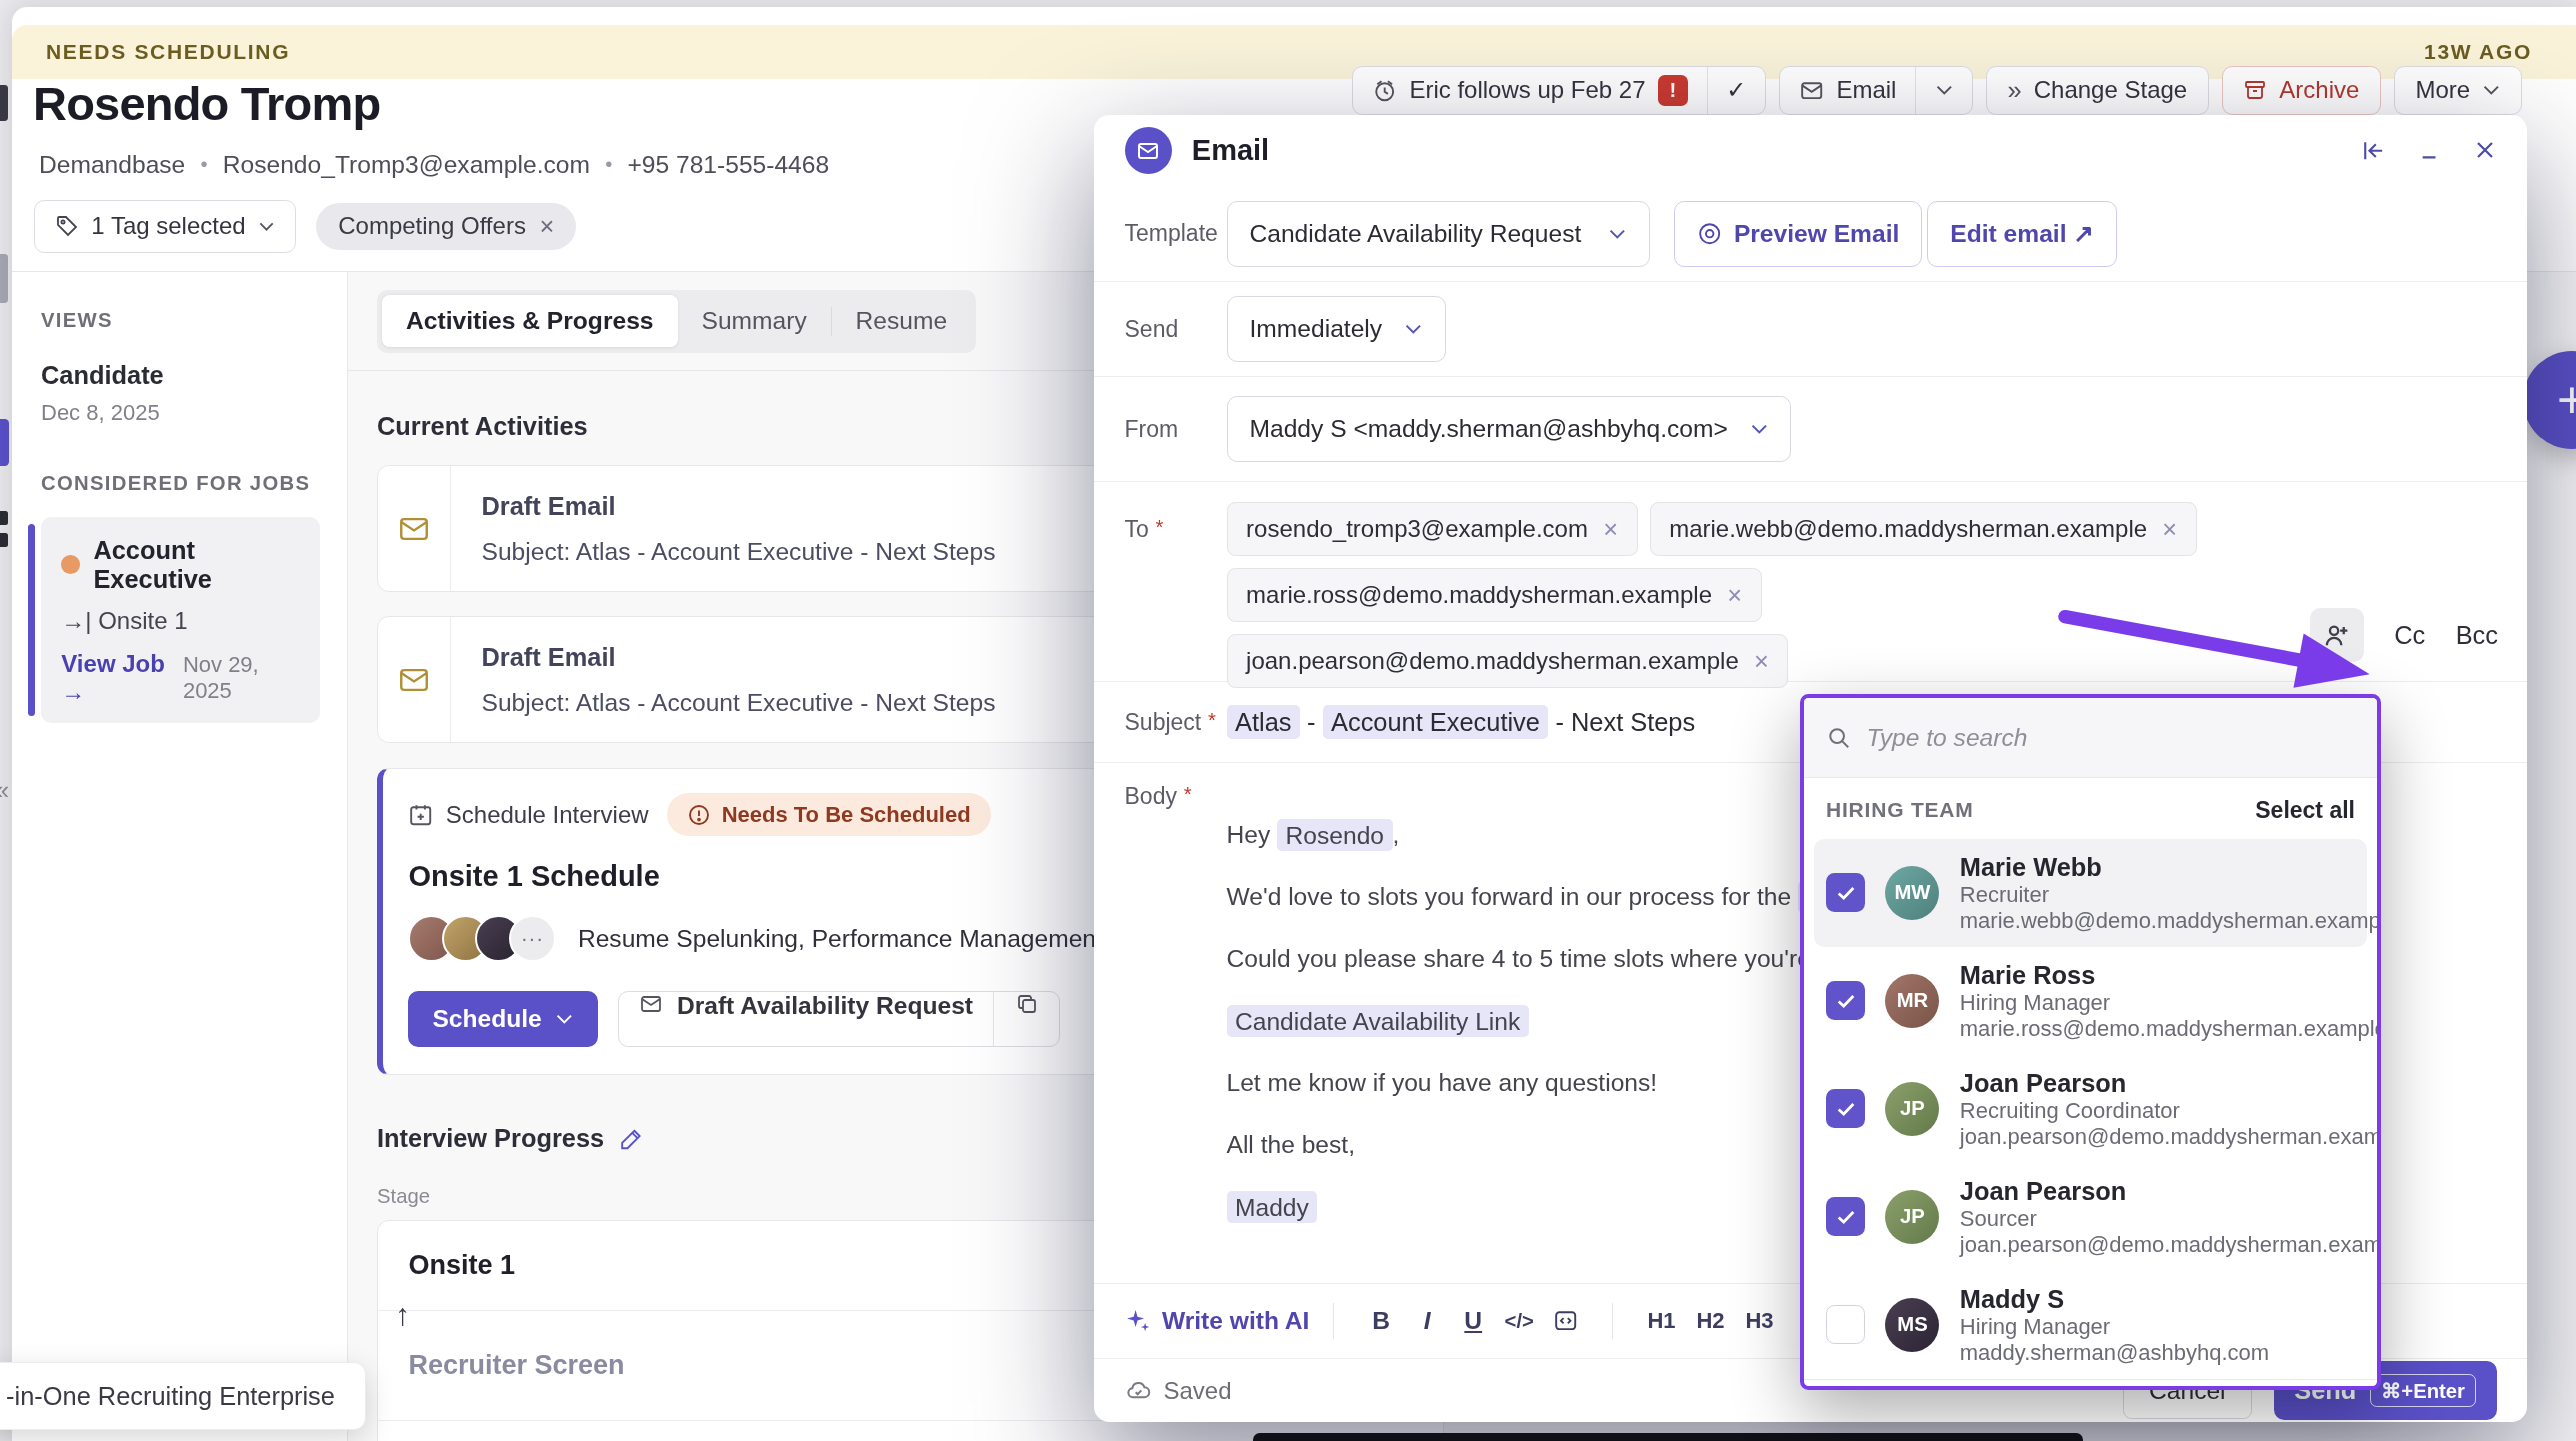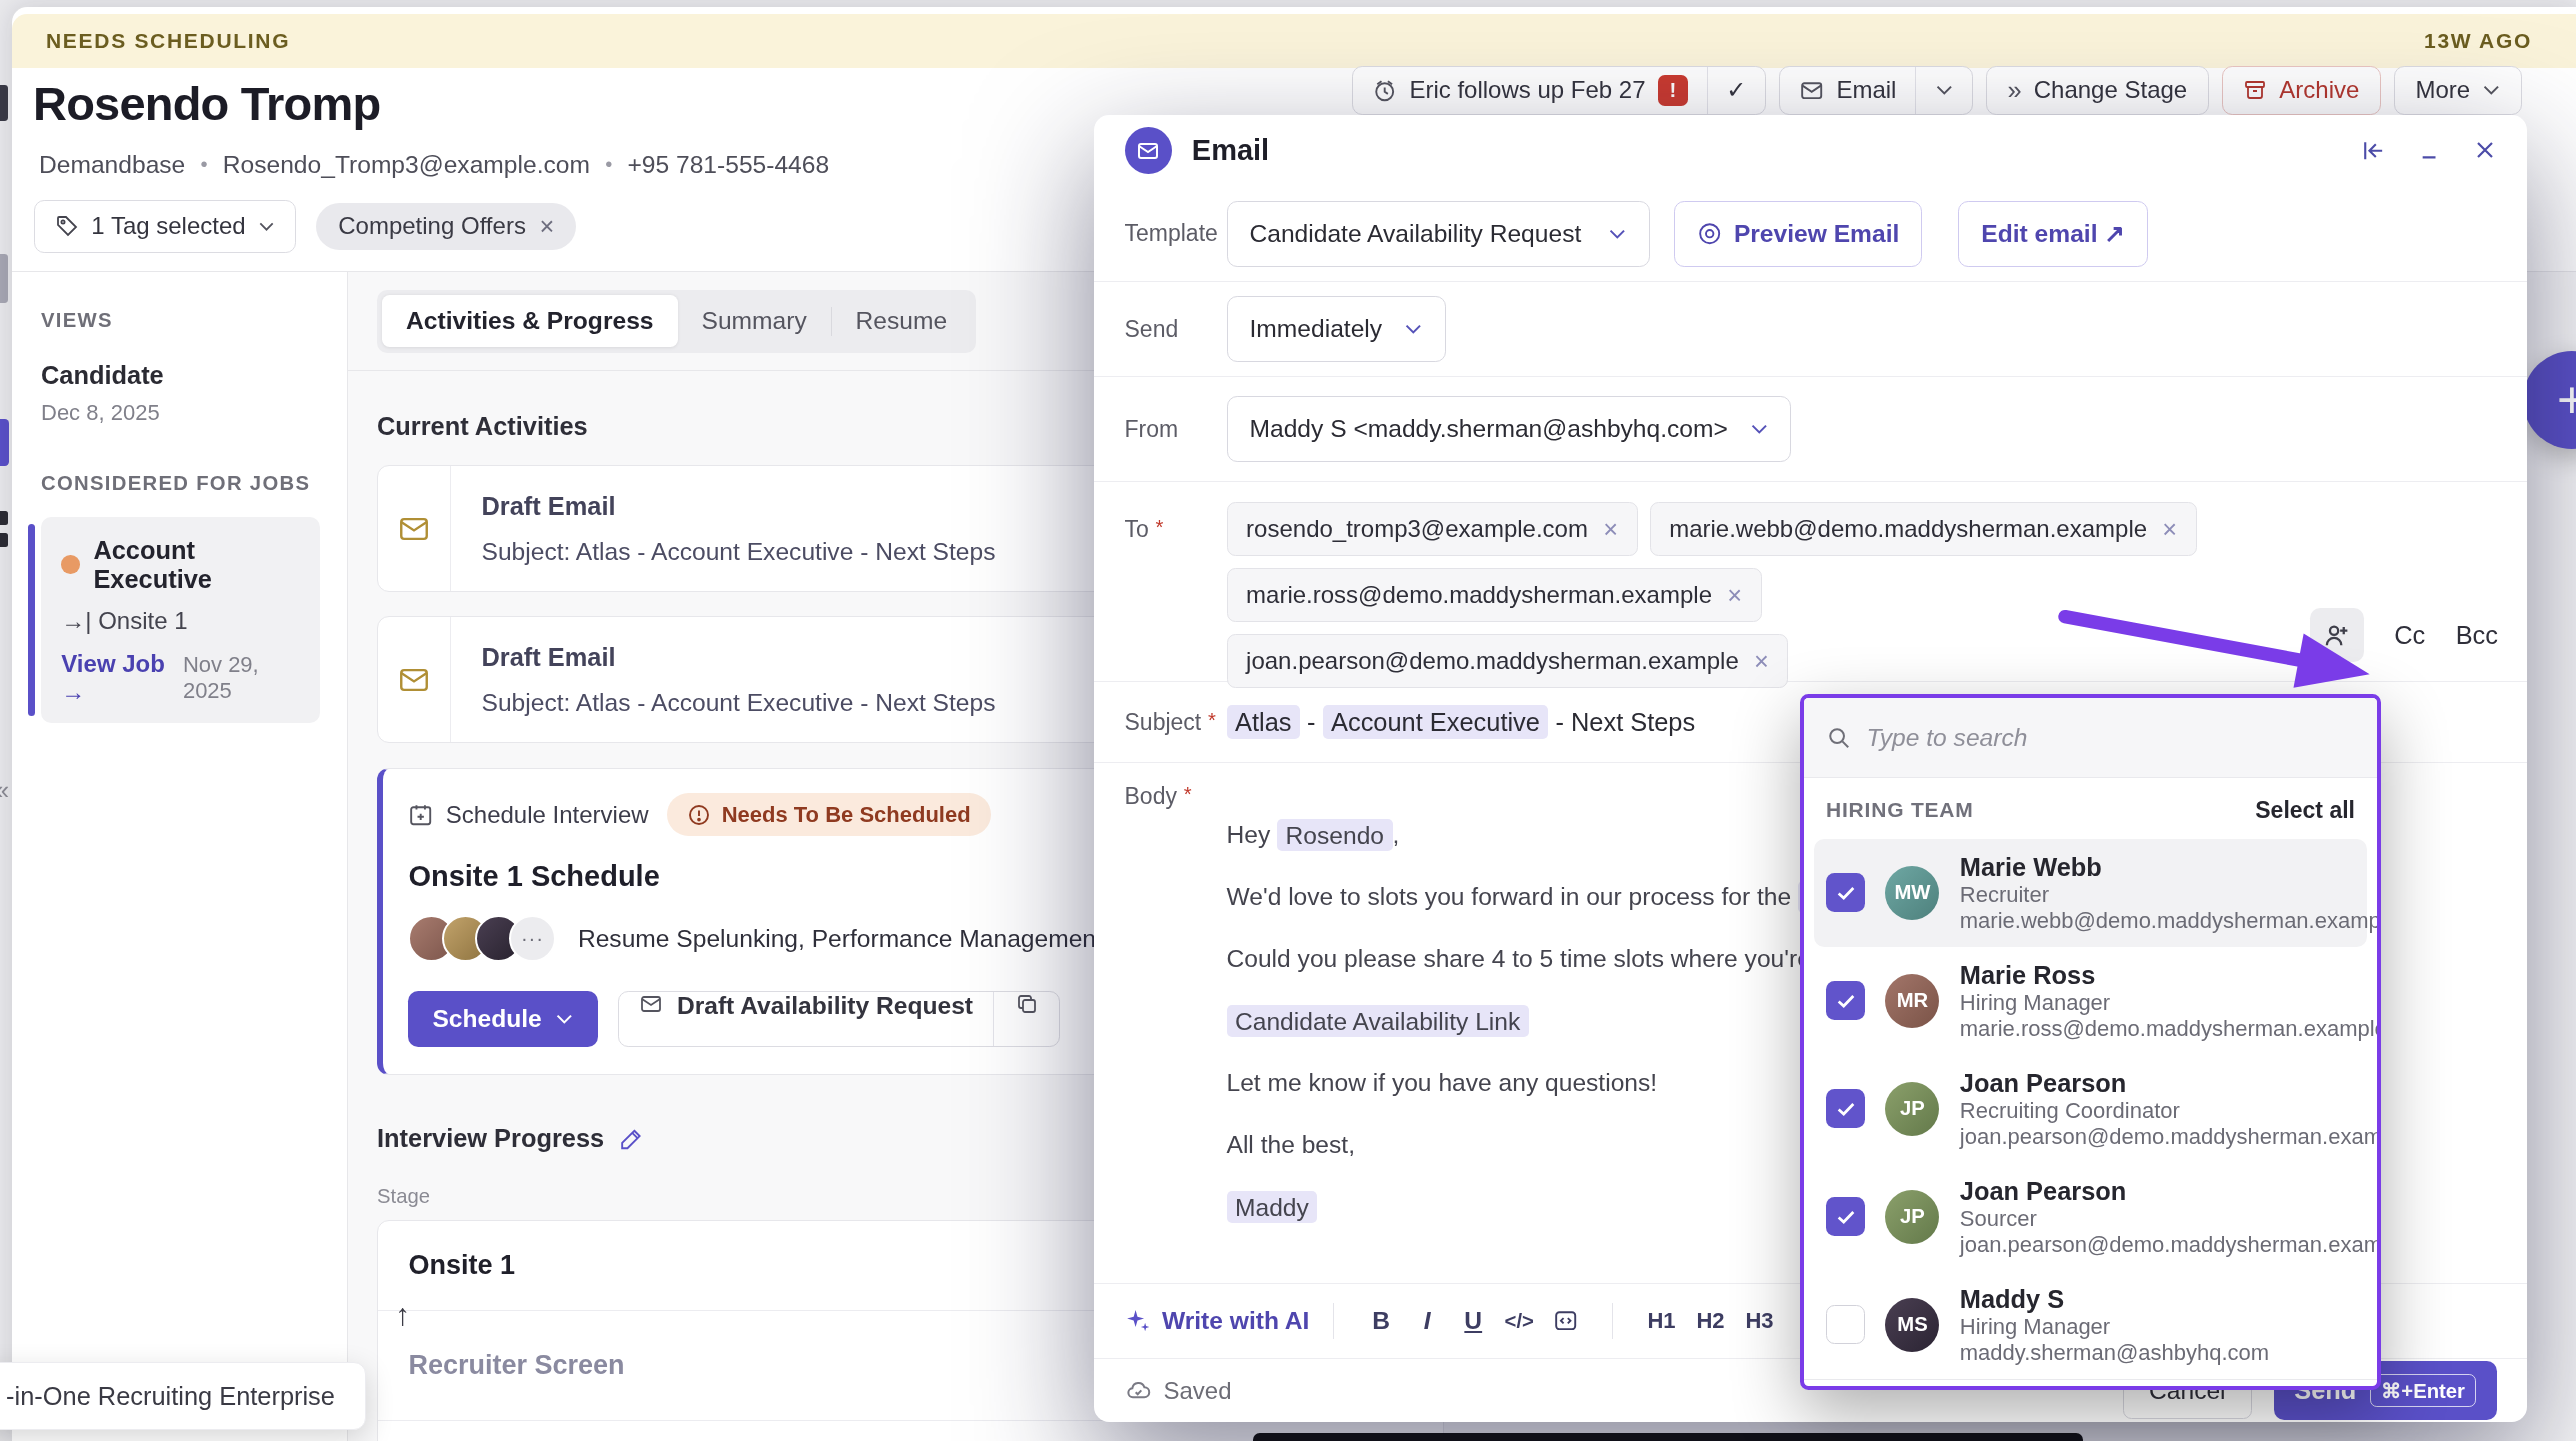--- a/index.html
+++ b/index.html
@@ -7,21 +7,21 @@
   body { font-family: "Liberation Sans", sans-serif; background:#e9e9ec; overflow:hidden; }
   #app { position:relative; width:2576px; height:1441px; overflow:hidden; }
 
   
   .frag { position:absolute; z-index:0; }
 
   
   .card { position:absolute; left:12px; top:6.8px; right:0; bottom:0; background:#fff;
           border-top-left-radius:15.2px; box-shadow:0 0 25.4px rgba(20,20,40,.14); z-index:1; overflow:hidden; }
 
-  .banner { position:absolute; left:0; top:7px; right:0; height:54px; background:#faf3da;
+  .banner { position:absolute; left:0; top:18px; right:0; height:54px; background:#faf3da;
             border-top-left-radius:15.2px; display:flex; align-items:center; padding:0 44px 0 34px; }
   .banner .status { font-size:21px; font-weight:700; letter-spacing:1.7px; color:#6b5d20; }
   .banner .age { margin-left:auto; font-size:21px; font-weight:700; letter-spacing:1.7px; color:#6b5d20; }
 
   .cand-name { position:absolute; left:21px; top:69px; font-size:47px; font-weight:800; color:#1c1c26; letter-spacing:-0.8px; }
   .contact { position:absolute; left:27px; top:144px; display:flex; align-items:center; gap:15.2px; font-size:24.6px; color:#4e4e59; }
   .contact .dot { color:#9a9aa4; font-size:20.3px; }
 
   
   .actions { position:absolute; top:59px; right:54px; display:flex; gap:13.5px; align-items:stretch; height:49px; }
@@ -120,21 +120,21 @@
   .m-row { flex:none; display:flex; align-items:center; padding:0 30.5px; border-top:0.8px solid #ededf1; }
   .m-label { width:102px; flex:none; font-size:23px; color:#5c5c66; }
   .req { color:#c0392b; font-size:20.3px; margin-left:6.8px; vertical-align:top; }
   .select { display:flex; align-items:center; gap:22px; height:66px; background:#fff; border:0.8px solid #d8d8e0;
             border-radius:10.2px; padding:0 22px; font-size:24.6px; color:#2b2b33; }
   .chev { color:#5552b8; }
   .m-btn { display:flex; align-items:center; gap:12px; height:66px; border:0.8px solid #cfcaf0; border-radius:10.2px;
            background:#fff; padding:0 22px; font-size:24.6px; color:#4f46ae; font-weight:600; }
   .row-template { height:95px; border-top:none; gap:0; }
   .row-template .select { margin-right:24px; }
-  .row-template .m-btn { margin-right:36px; }
+  .row-template .m-btn { margin-right:5px; }
   .row-send { height:95px; }
   .row-from { height:105px; }
   .row-to { height:200px; align-items:flex-start; padding-top:20.3px; position:relative; }
   .row-to .m-label { padding-top:13.5px; }
   .chips { width:1050px; display:flex; flex-wrap:wrap; gap:12px; }
   .chip { display:flex; align-items:center; gap:15.2px; height:54px; background:#f6f6f8; border:0.8px solid #e3e3e8;
           border-radius:8.5px; padding:0 18.6px; font-size:24px; color:#2e2e38; }
   .chip .x-glyph { color:#8d8db8; }
   .to-utils { position:absolute; right:29px; bottom:18.6px; display:flex; align-items:center; gap:30.5px; }
   .iconbtn { width:54px; height:54px; background:#ececef; border-radius:10.2px; display:flex; align-items:center; justify-content:center; }

